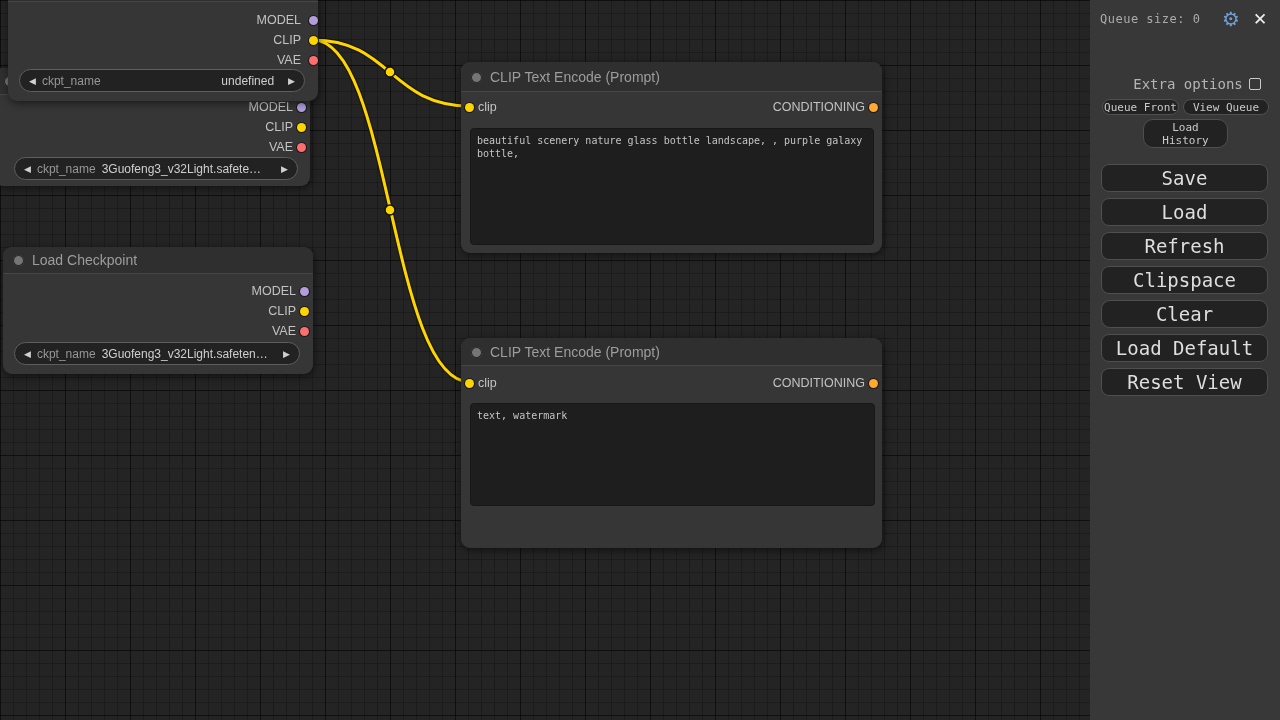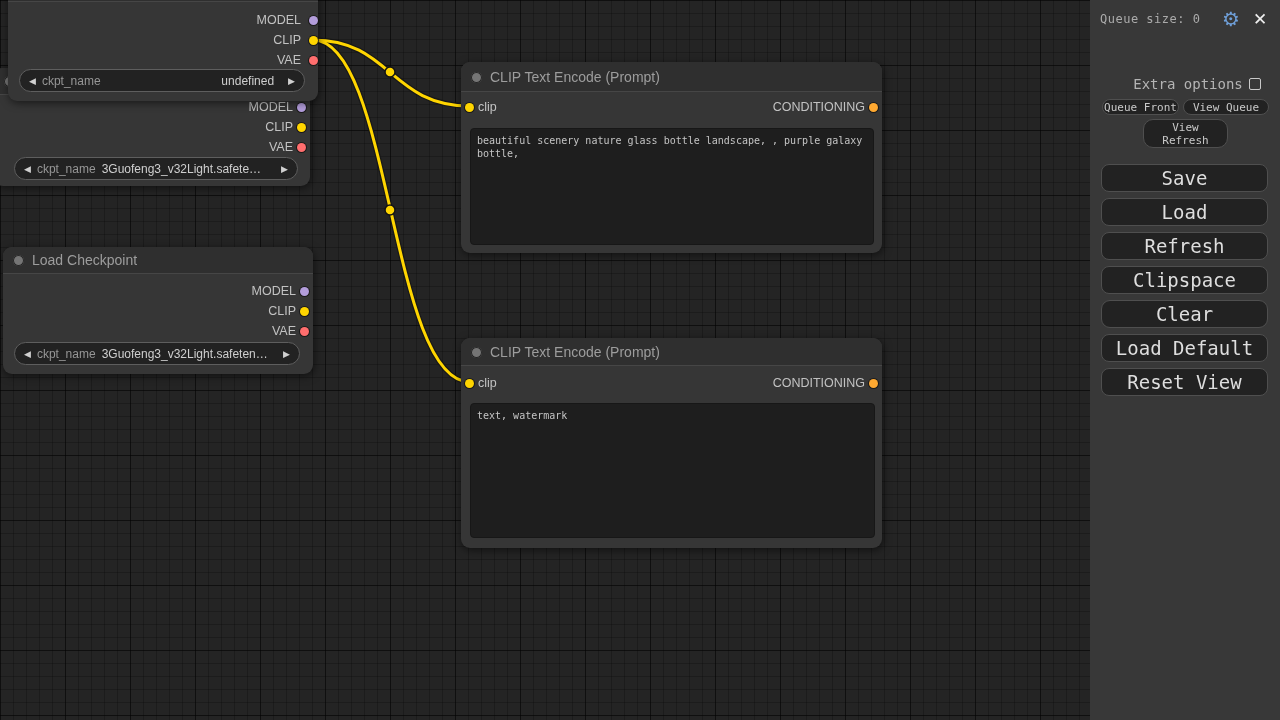--- a/index.html
+++ b/index.html
@@ -203,39 +203,39 @@
       <div class="node-title" style="height:28px; line-height:28px;">
         <span class="title-dot" style="top:9px;"></span>
         <span>CLIP Text Encode (Prompt)</span>
       </div>
       <div class="slot slot-in" style="top:35px;">
         <span class="dot dot-clip dot-left"></span>
         <span>clip</span>
         <span class="dot dot-cond dot-right-4"></span>
         <span style="position:absolute; right:17px; top:0;">CONDITIONING</span>
       </div>
-      <textarea style="left: 9px; top: 65px; width: 405px; height: 135px;" spellcheck="false">text, watermark</textarea>
+      <textarea style="left: 9px; top: 65px; width: 405px; height: 103px;" spellcheck="false">text, watermark</textarea>
     </div>
 
   </div>
 
   <div id="menu">
     <div class="queue-size">Queue size: 0</div>
     <div class="gear">⚙</div>
     <div class="close-x">✕</div>
 
 
     <div class="extra-row">
       <span>Extra options</span>
       <span class="checkbox"></span>
     </div>
 
     <div class="sbtn" style="left:12px; top:99px; width:77px; height:16px;">Queue Front</div>
     <div class="sbtn" style="left:93px; top:99px; width:86px; height:16px;">View Queue</div>
-    <div class="sbtn" style="left:53px; top:119px; width:85px; height:29px; padding:2px 14px;">View Refresh</div>
+    <div class="sbtn" style="left:53px; top:119px; width:85px; height:29px; padding:2px 14px;">Load History</div>
 
     <div class="mbtn" style="top:164px;">Save</div>
     <div class="mbtn" style="top:198px;">Load</div>
     <div class="mbtn" style="top:232px;">Refresh</div>
     <div class="mbtn" style="top:266px;">Clipspace</div>
     <div class="mbtn" style="top:300px;border-radius:9px;">Clear</div>
     <div class="mbtn" style="top:334px;">Load Default</div>
     <div class="mbtn" style="top:368px;">Reset View</div>
   </div>
 

